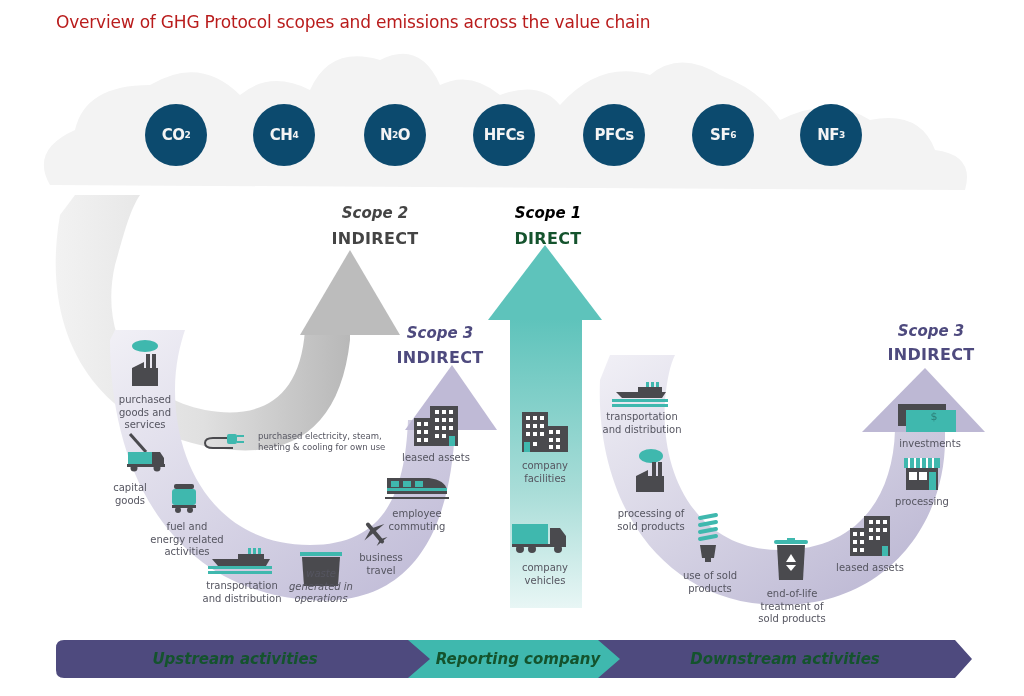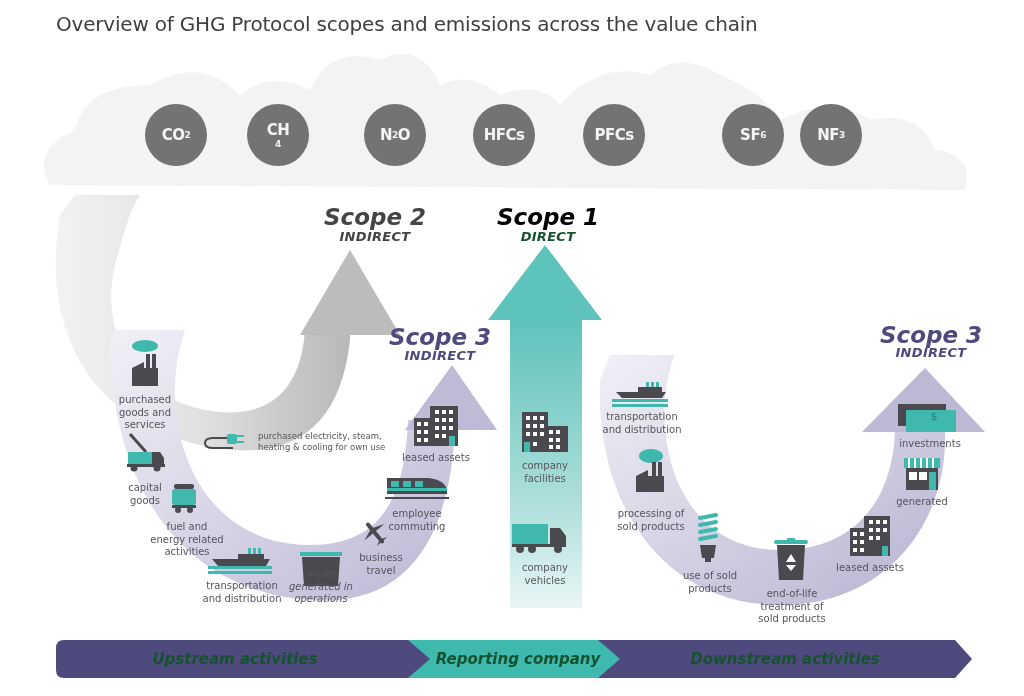--- a/index.html
+++ b/index.html
@@ -1,23 +1,23 @@
 <!DOCTYPE html>
 <html><head>
 <meta charset="utf-8">
 <style>
   html,body{margin:0;padding:0;background:#ffffff;}
   body{width:1024px;height:696px;position:relative;overflow:hidden;font-family:"DejaVu Sans","Liberation Sans",sans-serif;}
   .abs{position:absolute;}
-  #title{left:56px;top:12px;font-size:20px;color:#404040;font-family:"DejaVu Sans",sans-serif;letter-spacing:-0.2px;}
+  #title{left:56px;top:12px;font-size:17px;color:#b91c1c;font-family:"DejaVu Sans",sans-serif;letter-spacing:-0.2px;}
   svg#bg{position:absolute;left:0;top:0;}
-  .gas{position:absolute;width:62px;height:62px;border-radius:50%;background:#737373;color:#f4f4f4;font-size:15px;font-weight:bold;display:flex;align-items:center;justify-content:center;font-family:"DejaVu Sans",sans-serif;letter-spacing:-0.5px;}
+  .gas{position:absolute;width:62px;height:62px;border-radius:50%;background:#0c4a6e;color:#f4f4f4;font-size:15px;font-weight:bold;display:flex;align-items:center;justify-content:center;font-family:"DejaVu Sans",sans-serif;letter-spacing:-0.5px;}
   .gas sub{font-size:9px;vertical-align:-3px;}
-  .scope-t{position:absolute;font-style:italic;font-weight:bold;font-size:23px;text-align:center;font-family:"DejaVu Sans",sans-serif;}
-  .scope-s{position:absolute;font-weight:bold;font-size:13px;text-align:center;font-family:"DejaVu Sans",sans-serif;letter-spacing:0.3px;font-style:italic;}
+  .scope-t{position:absolute;font-style:italic;font-weight:bold;font-size:15px;text-align:center;font-family:"DejaVu Sans",sans-serif;}
+  .scope-s{position:absolute;font-weight:bold;font-size:16px;text-align:center;font-family:"DejaVu Sans",sans-serif;letter-spacing:0.3px;}
   .lbl{position:absolute;font-size:10px;color:#555560;text-align:center;line-height:12.5px;font-family:"DejaVu Sans",sans-serif;}
   .lbl-sm{font-size:8.5px;text-align:left;line-height:10.5px;padding-left:8px;}
   .ico{position:absolute;}
   .band-txt{position:absolute;top:650px;color:#14532d;font-style:italic;font-weight:bold;font-size:15px;font-family:"DejaVu Sans",sans-serif;text-align:center;}
 </style>
 </head>
 <body>
 
 <svg id="bg" width="1024" height="696">
   <defs>
@@ -72,36 +72,36 @@
   </g>
 </svg>
 
 <div id="title" class="abs">Overview of GHG Protocol scopes and emissions across the value chain</div>
 
 <div id="gases">
     <div class="gas" style="left: 145px; top: 104px;">
       <span>CO</span>
       <sub>2</sub>
     </div>
-    <div class="gas" style="left: 247px; top: 104px; flex-direction: column;">
+    <div class="gas" style="left: 253px; top: 104px;">
       <span>CH</span>
       <sub>4</sub>
     </div>
     <div class="gas" style="left: 364px; top: 104px;">
       <span>N</span>
       <sub>2</sub>
       <span>O</span>
     </div>
     <div class="gas" style="left: 473px; top: 104px;">
       <span>HFCs</span>
     </div>
     <div class="gas" style="left: 583px; top: 104px;">
       <span>PFCs</span>
     </div>
-    <div class="gas" style="left: 722px; top: 104px;">
+    <div class="gas" style="left: 692px; top: 104px;">
       <span>SF</span>
       <sub>6</sub>
     </div>
     <div class="gas" style="left: 800px; top: 104px; text-align: center;">
       <span>NF</span>
       <sub>3</sub>
     </div>
   </div>
 
 <div class="scope-t" style="left:320px;top:204px;width:110px;color:#444;">Scope 2</div>
@@ -136,21 +136,21 @@
 services</div>
 
 <svg class="ico" style="left:124px;top:432px" width="42" height="40">
   <line x1="6" y1="2" x2="22" y2="20" stroke="#4a4a4e" stroke-width="3"></line>
   <rect x="4" y="20" width="24" height="12" fill="#3fb8ae"></rect>
   <path d="M 28 20 L 36 20 L 40 26 L 40 32 L 28 32 Z" fill="#4a4a4e"></path>
   <rect x="3" y="32" width="38" height="3" fill="#4a4a4e"></rect>
   <circle cx="10" cy="36" r="3.5" fill="#4a4a4e"></circle>
     <circle cx="33" cy="36" r="3.5" fill="#4a4a4e"></circle>
 </svg>
-<div class="lbl" style="left: 110px; top: 482px; width: 70px; white-space: pre-line;">capital
+<div class="lbl" style="left: 95px; top: 482px; width: 70px; white-space: pre-line;">capital
 goods</div>
 
 <svg class="ico" style="left:170px;top:482px" width="28" height="32">
   <rect x="4" y="2" width="20" height="5" rx="2" fill="#4a4a4e"></rect>
   <rect x="2" y="7" width="24" height="16" rx="3" fill="#3fb8ae"></rect>
   <rect x="2" y="23" width="24" height="3" fill="#4a4a4e"></rect>
   <circle cx="8" cy="28" r="3" fill="#4a4a4e"></circle>
     <circle cx="20" cy="28" r="3" fill="#4a4a4e"></circle>
 </svg>
 <div class="lbl" style="left: 145px; top: 521px; width: 84px; white-space: pre-line;">fuel and
@@ -338,21 +338,21 @@
       <rect x="12" y="0" width="2" height="10"></rect>
       <rect x="18" y="0" width="2" height="10"></rect>
       <rect x="24" y="0" width="2" height="10"></rect>
       <rect x="30" y="0" width="2" height="10"></rect>
     </g>
   <rect x="4" y="10" width="32" height="22" fill="#4a4a4e"></rect>
   <rect x="7" y="14" width="8" height="8" fill="#fff"></rect>
     <rect x="17" y="14" width="8" height="8" fill="#fff"></rect>
   <rect x="27" y="14" width="7" height="18" fill="#3fb8ae"></rect>
 </svg>
-<div class="lbl" style="left: 882px; top: 496px; width: 80px; white-space: pre-line;">generated</div>
+<div class="lbl" style="left: 882px; top: 496px; width: 80px; white-space: pre-line;">processing</div>
 
 <svg class="ico" style="left:898px;top:404px" width="60" height="30">
   <rect x="0" y="0" width="48" height="22" fill="#4a4a4e"></rect>
   <rect x="8" y="6" width="50" height="22" fill="#3fb8ae"></rect>
 </svg>
 <div class="ico" style="left:927px;top:410px;width:14px;font-size:11px;color:#2d7f78;text-align:center;">$</div>
 <div class="lbl" style="left: 890px; top: 438px; width: 80px; white-space: pre-line;">investments</div>
 
 <div class="band-txt" style="left:90px;width:290px;">Upstream activities</div>
 <div class="band-txt" style="left:420px;width:196px;font-style:italic;">Reporting company</div>

